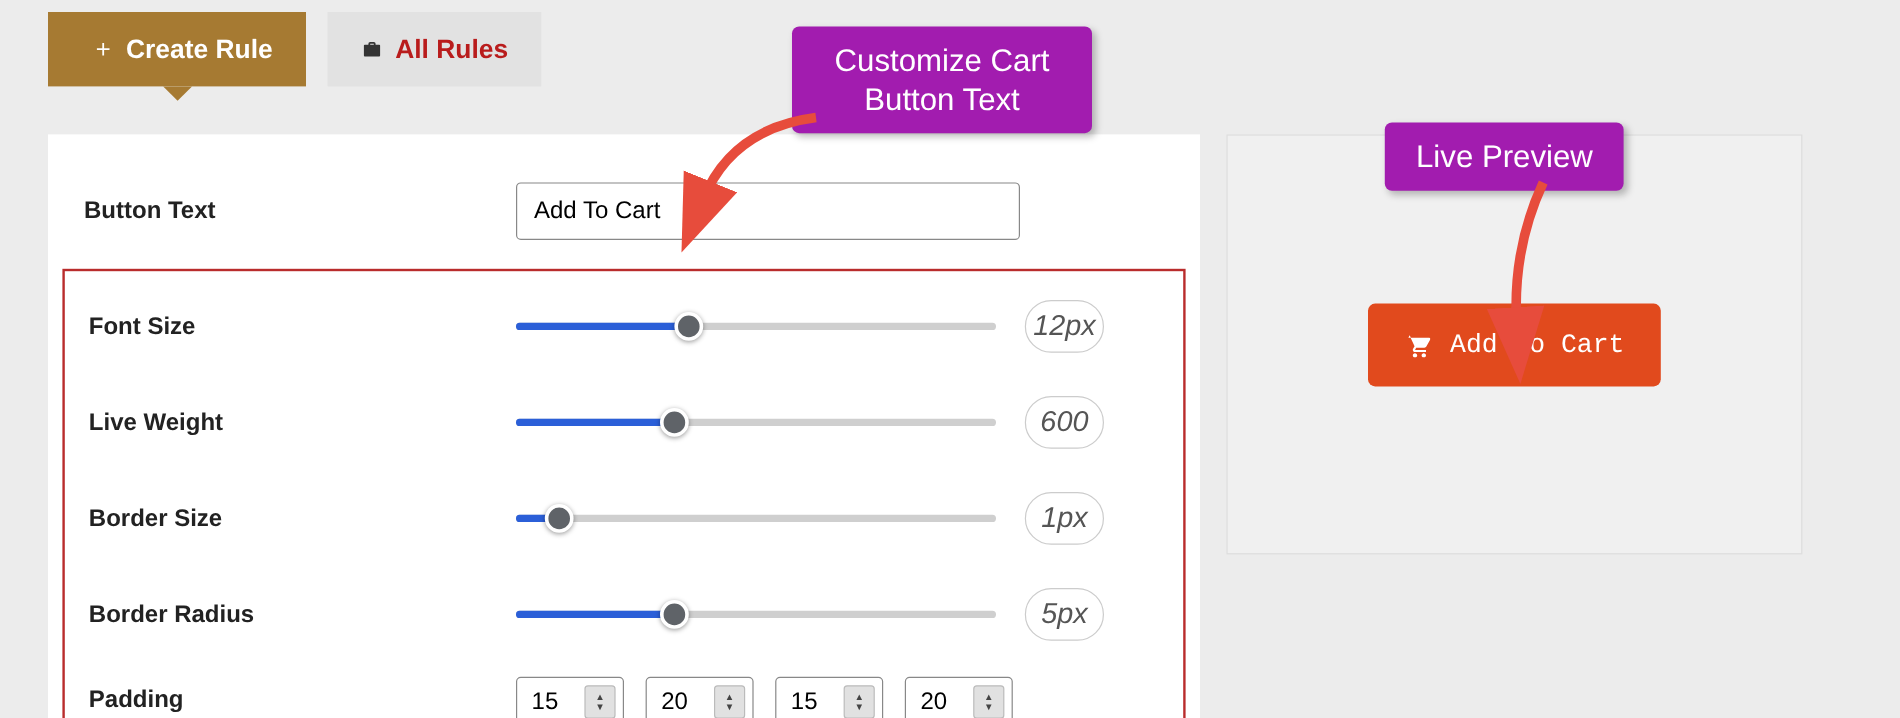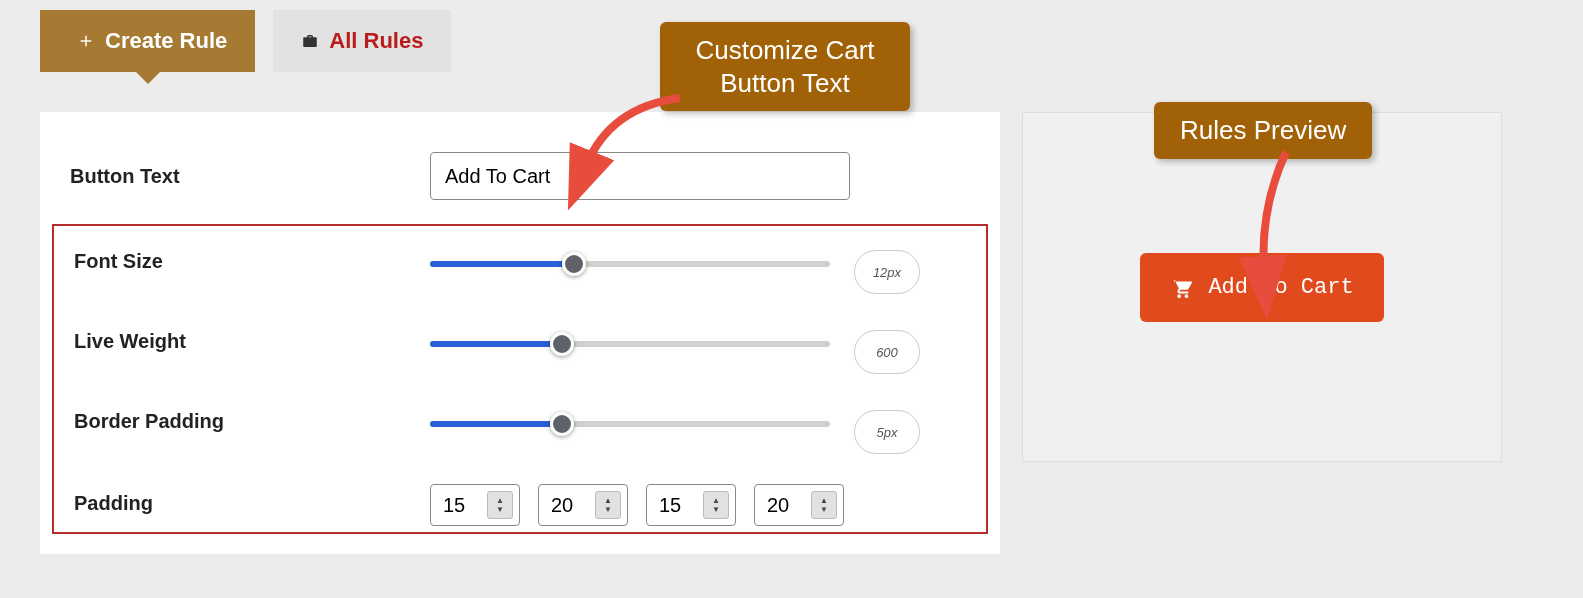--- a/index.html
+++ b/index.html
@@ -60,36 +60,36 @@
     border-radius: 4px;
     background: #fff;
   }
 
   .red-box {
     border: 2px solid #b92c2c;
     margin: 0 12px 0 12px;
     padding: 24px 20px 6px 20px;
   }
 
-  .slider-row { display: flex; margin-bottom: 36px; }
+  .slider-row { display: flex; align-items: center; margin-bottom: 36px; }
   .slider-row .lbl { width: 356px; font-size: 20px; font-weight: 700; color: #222; }
   .slider-wrap { position: relative; width: 400px; height: 28px; }
   .slider-track { position: absolute; top: 11px; left: 0; right: 0; height: 6px;
     background: #cfcfcf; border-radius: 3px; }
   .slider-fill { position: absolute; top: 11px; left: 0; height: 6px;
     background: #2b5fd8; border-radius: 3px 0 0 3px; }
   .slider-thumb { position: absolute; top: 2px; width: 24px; height: 24px;
     background: #5f6368; border-radius: 50%; border: 3px solid #fff;
     box-shadow: 0 1px 4px rgba(0,0,0,0.4); cursor: pointer; }
   .slider-value {
     margin-left: 24px;
     width: 66px; height: 44px;
     border: 1px solid #ccc; border-radius: 22px;
     display: flex; align-items: center; justify-content: center;
-    font-style: italic; font-size: 13px; color: #555; background: #fff;
+    font-style: italic; font-size: 24px; color: #555; background: #fff;
   }
 
   .padding-row { display: flex; margin-top: -6px; }
   .padding-row .lbl { width: 356px; font-size: 20px; font-weight: 700; color: #222; padding-top: 8px; }
   .padding-cells { display: flex; gap: 18px; }
   .padcell { width: 90px; text-align: center; }
   .spinner {
     position: relative;
     width: 90px; height: 42px;
     border: 1px solid #888; border-radius: 4px;
@@ -119,21 +119,21 @@
     font-family: "Courier New", monospace;
     font-size: 22px; white-space: nowrap;
     border: none; cursor: pointer;
   }
   .cart-icon { width: 22px; height: 22px; display: inline-flex; }
   .cart-icon svg { width: 100%; height: 100%; }
 
   
   .callout {
     position: absolute;
-    background: #a16207; color: #fff;
+    background: #a21caf; color: #fff;
     font-size: 26px; text-align: center;
     padding: 12px 26px; border-radius: 6px;
     box-shadow: 3px 3px 6px rgba(0,0,0,0.25);
     line-height: 1.25;
   }
   .callout-arrow { position: absolute; pointer-events: none; }
   .callout-arrow svg { overflow: visible; }
 </style>
 </head>
 <body>
@@ -183,23 +183,32 @@
         <div class="slider-row">
           <div class="lbl">Live Weight</div>
           <div class="slider-wrap">
             <div class="slider-track"></div>
             <div class="slider-fill" style="width: 33%;"></div>
             <div class="slider-thumb" style="left: calc(33% - 12px);"></div>
           </div>
           <div class="slider-value">600</div>
         </div>
 
-
-        <div class="slider-row">
-          <div class="lbl">Border Padding</div>
+        <div class="slider-row">
+          <div class="lbl">Border Size</div>
+          <div class="slider-wrap">
+            <div class="slider-track"></div>
+            <div class="slider-fill" style="width: 9%;"></div>
+            <div class="slider-thumb" style="left: calc(9% - 12px);"></div>
+          </div>
+          <div class="slider-value">1px</div>
+        </div>
+
+        <div class="slider-row">
+          <div class="lbl">Border Radius</div>
           <div class="slider-wrap">
             <div class="slider-track"></div>
             <div class="slider-fill" style="width: 33%;"></div>
             <div class="slider-thumb" style="left: calc(33% - 12px);"></div>
           </div>
           <div class="slider-value">5px</div>
         </div>
 
         <div class="padding-row">
           <div class="lbl">Padding</div>
@@ -259,21 +268,21 @@
       <defs>
           <marker id="ah1" markerWidth="10" markerHeight="10" refX="2" refY="3" orient="auto">
         <path d="M0,0 L0,6 L8,3 z" fill="#e74c3c"></path>
           </marker>
         </defs>
       <path d="M110,6 Q40,15 16,74" stroke="#e74c3c" stroke-width="8" fill="none" marker-end="url(#ah1)"></path>
     </svg>
   </div>
 
   <div class="callout" style="left:1154px; top:92px;">
-    <span>Rules Preview</span>
+    <span>Live Preview</span>
   </div>
   <div class="callout-arrow" style="left:1230px; top:138px; width:80px; height:140px;">
     <svg viewBox="0 0 80 140">
       <defs>
           <marker id="ah2" markerWidth="10" markerHeight="10" refX="2" refY="3" orient="auto">
         <path d="M0,0 L0,6 L8,3 z" fill="#e74c3c"></path>
           </marker>
         </defs>
       <path d="M56,4 Q30,60 34,124" stroke="#e74c3c" stroke-width="8" fill="none" marker-end="url(#ah2)"></path>
     </svg>

